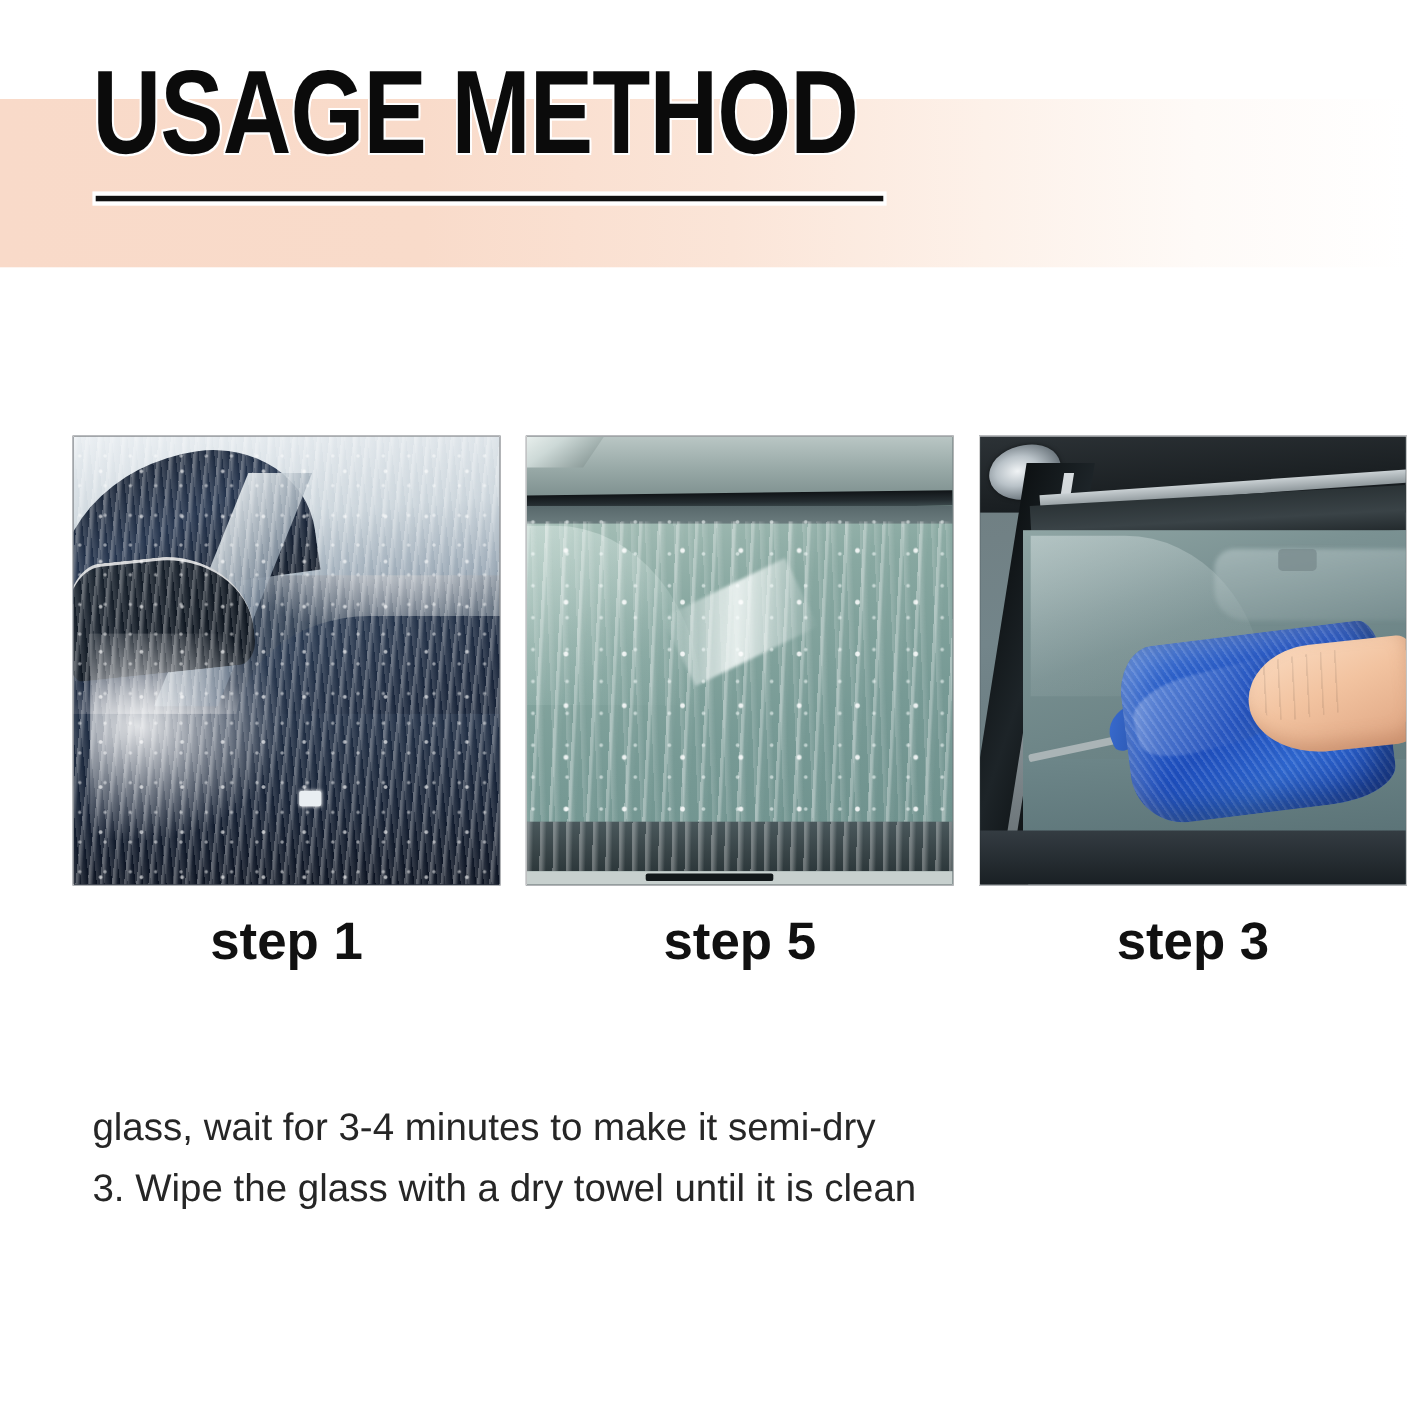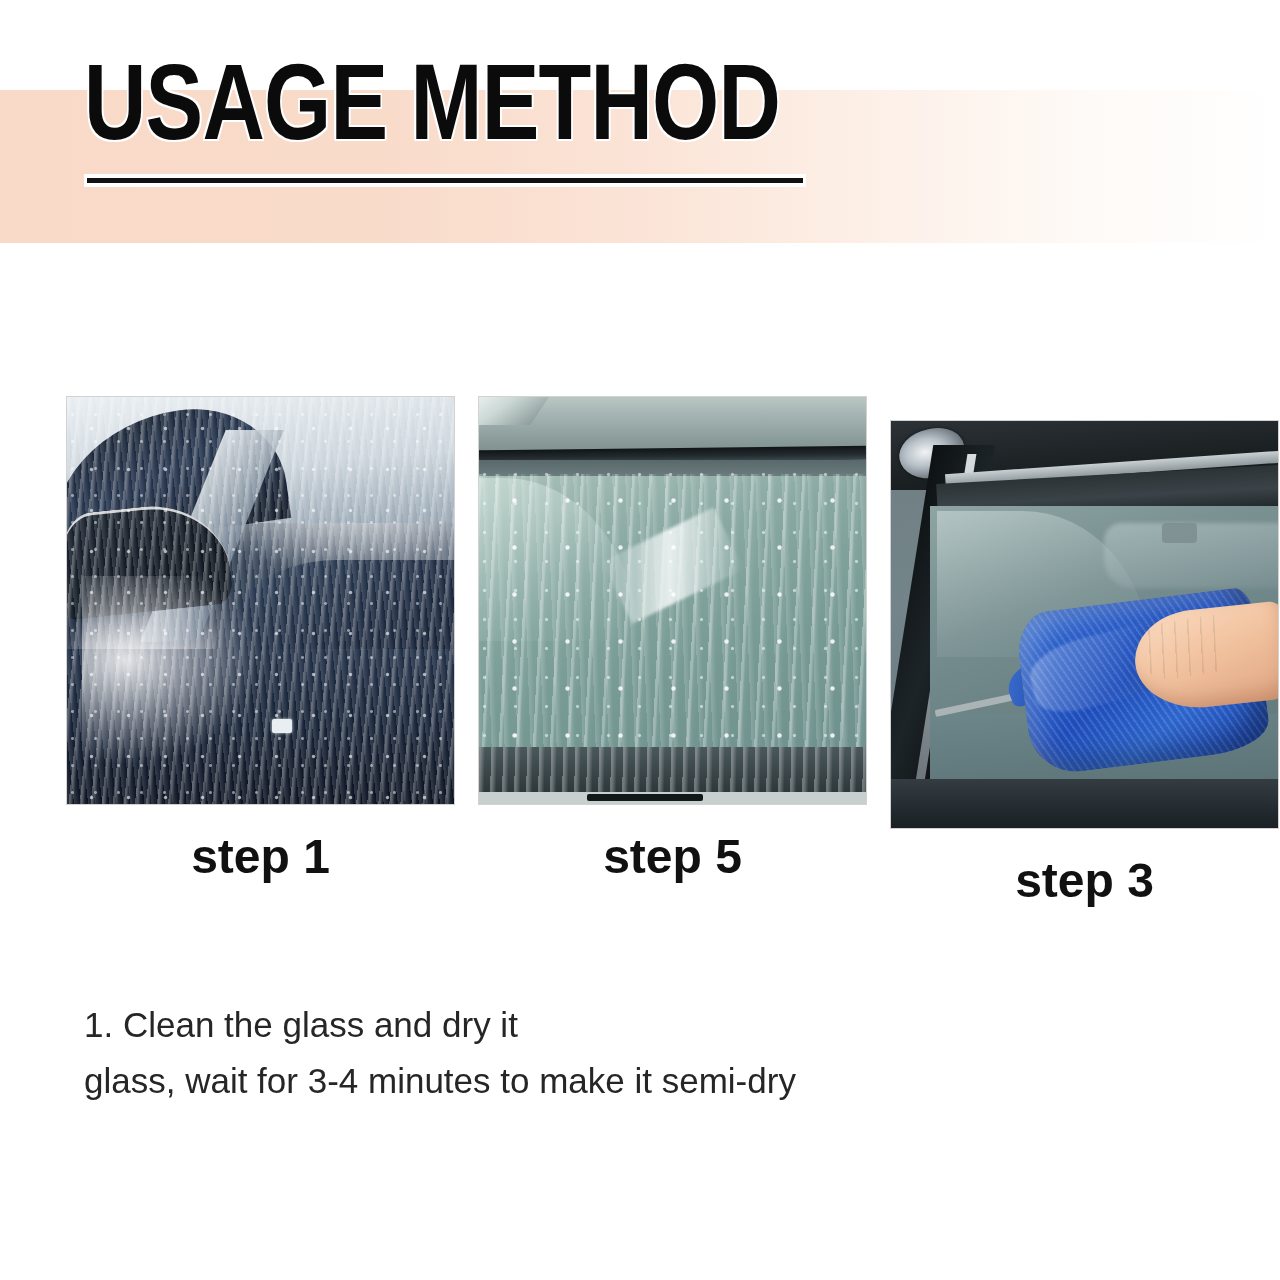--- a/index.html
+++ b/index.html
@@ -79,21 +79,21 @@
     top: 396px;
     width: 1280px;
   }
   .step {
     position: absolute;
     top: 0;
     width: 389px;
   }
   .step-1 { left: 66px; }
   .step-2 { left: 478px; }
-  .step-3 { left: 890px; margin-top: 24px; }
+  .step-3 { left: 890px; }
 
   .photo {
     position: relative;
     width: 389px;
     height: 409px;
     overflow: hidden;
     border: 1px solid #d2d2d2;
     box-sizing: border-box;
     background: #27313a;
   }
@@ -467,15 +467,15 @@
         <div class="ph3-fingers"></div>
         <div class="ph3-bottom"></div>
       </div>
     </div>
     <div class="step-label">step 3</div>
   </div>
 
 </div>
 
 <div class="instructions">
-  <p>1. Clean the glass and dry it</p>
   <p>glass, wait for 3-4 minutes to make it semi-dry</p>
+  <p>3. Wipe the glass with a dry towel until it is clean</p>
 </div>
 
 </body></html>

